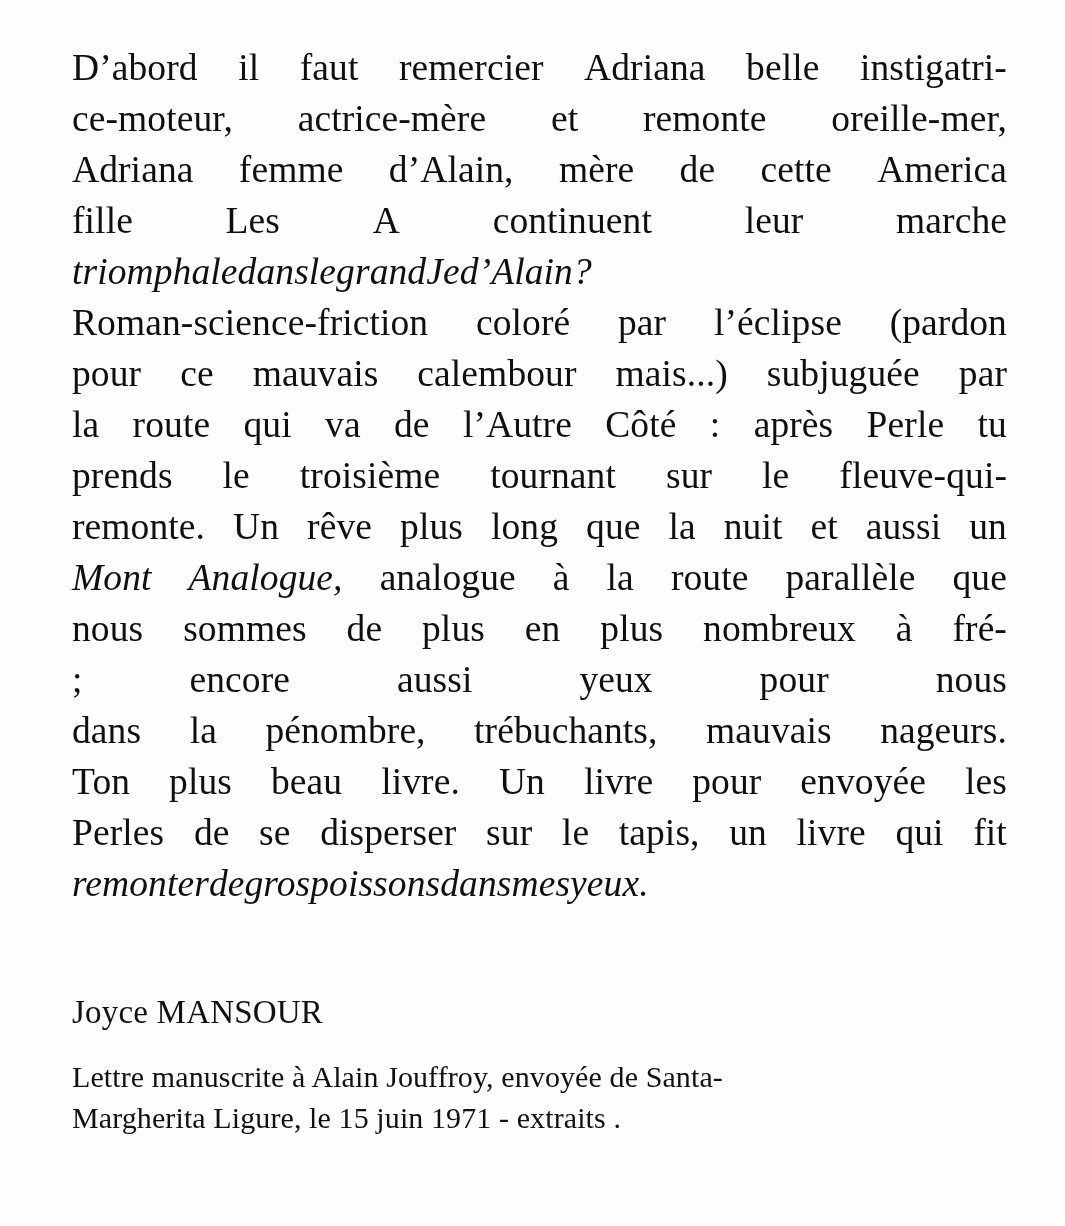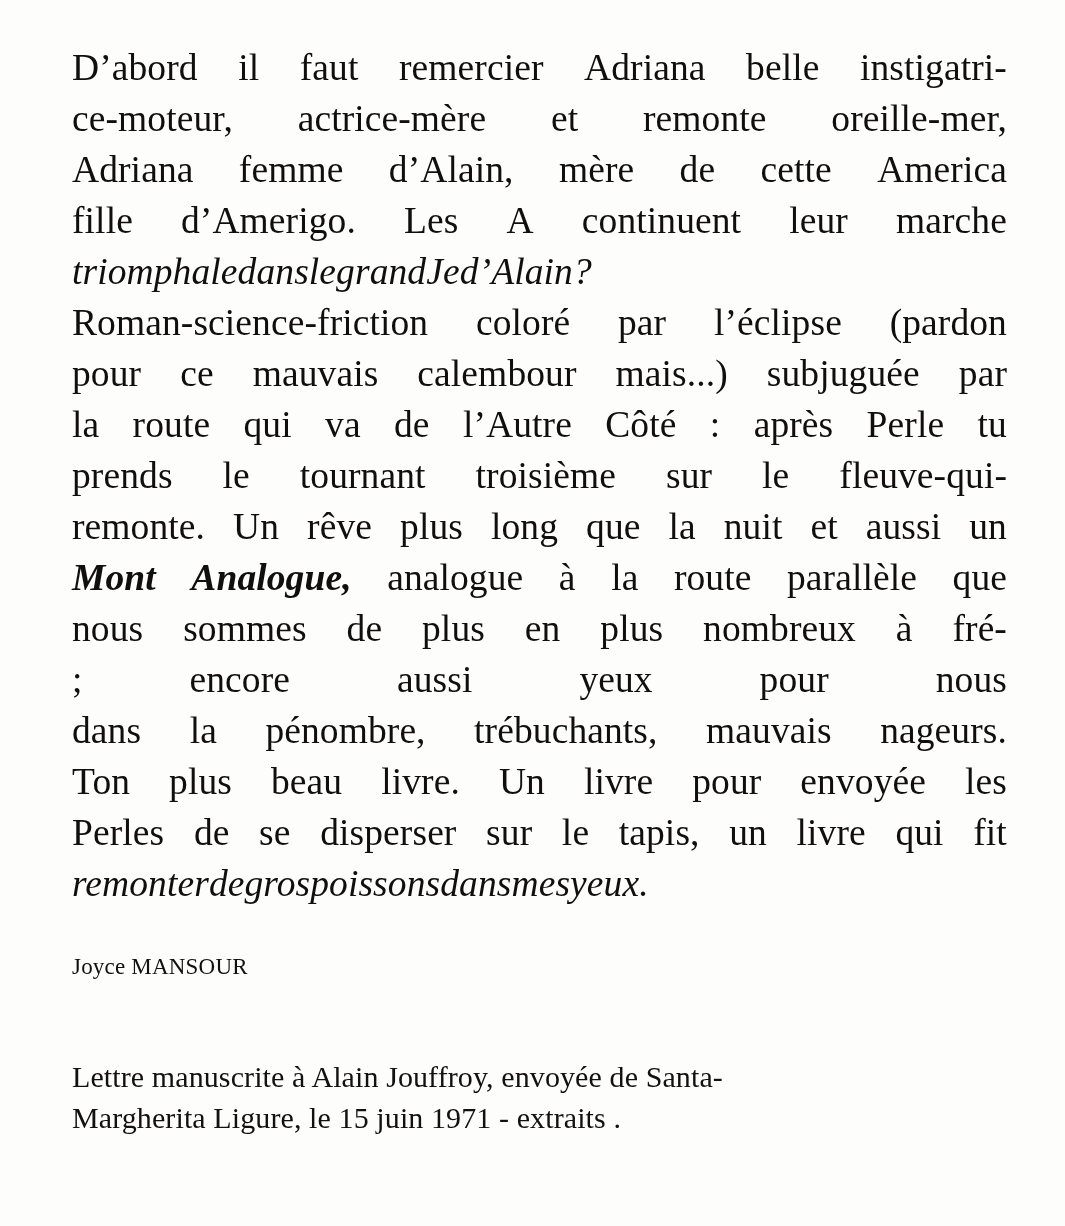--- a/index.html
+++ b/index.html
@@ -46,27 +46,26 @@
     font-style: italic;
   }
   .line .w {
     display: inline-block;
   }
   .line.flush .w + .w {
     margin-left: 0;
   }
   .italic {
     font-style: italic;
-    font-weight: bold;
   }
   .signature {
     position: absolute;
     left: 72px;
-    top: 946px;
-    font-size: 23px;
+    top: 991px;
+    font-size: 33px;
     line-height: 42px;
     letter-spacing: 0.2px;
     white-space: pre;
     color: #121110;
   }
   .note {
     position: absolute;
     left: 72px;
     top: 1056px;
     width: 935px;
@@ -82,26 +81,26 @@
 </style>
 </head>
 <body>
 
 <div class="page">
 
   <div class="text-block">
       <div class="line justify"><span class="w">D’abord</span><span class="w">il</span><span class="w">faut</span><span class="w">remercier</span><span class="w">Adriana</span><span class="w">belle</span><span class="w">instigatri-</span></div>
       <div class="line justify"><span class="w">ce-moteur,</span><span class="w">actrice-mère</span><span class="w">et</span><span class="w">remonte</span><span class="w">oreille-mer,</span></div>
       <div class="line justify"><span class="w">Adriana</span><span class="w">femme</span><span class="w">d’Alain,</span><span class="w">mère</span><span class="w">de</span><span class="w">cette</span><span class="w">America</span></div>
-      <div class="line justify"><span class="w">fille</span><span class="w">d’Amerigo.</span><span class="w">Les</span><span class="w">A</span><span class="w">continuent</span><span class="w">leur</span><span class="w">marche</span></div>
+      <div class="line justify"><span class="w">fille</span><span class="w">Les</span><span class="w">A</span><span class="w">continuent</span><span class="w">leur</span><span class="w">marche</span></div>
       <div class="line flush"><span class="w">triomphale</span> <span class="w">dans</span> <span class="w">le</span> <span class="w">grand</span> <span class="w">Je</span> <span class="w">d’Alain</span> <span class="w">?</span></div>
       <div class="line justify"><span class="w">Roman-science-friction</span><span class="w">coloré</span><span class="w">par</span><span class="w">l’éclipse</span><span class="w">(pardon</span></div>
       <div class="line justify"><span class="w">pour</span><span class="w">ce</span><span class="w">mauvais</span><span class="w">calembour</span><span class="w">mais...)</span><span class="w">subjuguée</span><span class="w">par</span></div>
       <div class="line justify"><span class="w">la</span><span class="w">route</span><span class="w">qui</span><span class="w">va</span><span class="w">de</span><span class="w">l’Autre</span><span class="w">Côté</span><span class="w">:</span><span class="w">après</span><span class="w">Perle</span><span class="w">tu</span></div>
-      <div class="line justify"><span class="w">prends</span><span class="w">le</span><span class="w">tournant</span><span class="w">troisième</span><span class="w">sur</span><span class="w">le</span><span class="w">fleuve-qui-</span></div>
+      <div class="line justify"><span class="w">prends</span><span class="w">le</span><span class="w">troisième</span><span class="w">tournant</span><span class="w">sur</span><span class="w">le</span><span class="w">fleuve-qui-</span></div>
       <div class="line justify"><span class="w">remonte.</span><span class="w">Un</span><span class="w">rêve</span><span class="w">plus</span><span class="w">long</span><span class="w">que</span><span class="w">la</span><span class="w">nuit</span><span class="w">et</span><span class="w">aussi</span><span class="w">un</span></div>
       <div class="line justify"><span class="w"><span class="italic">Mont</span></span><span class="w"><span class="italic">Analogue,</span></span><span class="w">analogue</span><span class="w">à</span><span class="w">la</span><span class="w">route</span><span class="w">parallèle</span><span class="w">que</span></div>
       <div class="line justify"><span class="w">nous</span><span class="w">sommes</span><span class="w">de</span><span class="w">plus</span><span class="w">en</span><span class="w">plus</span><span class="w">nombreux</span><span class="w">à</span><span class="w">fré-</span></div>
       <div class="line justify"><span class="w">;</span><span class="w">encore</span><span class="w">aussi</span><span class="w">yeux</span><span class="w">pour</span><span class="w">nous</span></div>
       <div class="line justify"><span class="w">dans</span><span class="w">la</span><span class="w">pénombre,</span><span class="w">trébuchants,</span><span class="w">mauvais</span><span class="w">nageurs.</span></div>
       <div class="line justify"><span class="w">Ton</span><span class="w">plus</span><span class="w">beau</span><span class="w">livre.</span><span class="w">Un</span><span class="w">livre</span><span class="w">pour</span><span class="w">envoyée</span><span class="w">les</span></div>
       <div class="line justify"><span class="w">Perles</span><span class="w">de</span><span class="w">se</span><span class="w">disperser</span><span class="w">sur</span><span class="w">le</span><span class="w">tapis,</span><span class="w">un</span><span class="w">livre</span><span class="w">qui</span><span class="w">fit</span></div>
       <div class="line flush"><span class="w">remonter</span> <span class="w">de</span> <span class="w">gros</span> <span class="w">poissons</span> <span class="w">dans</span> <span class="w">mes</span> <span class="w">yeux.</span></div>
     </div>
 

